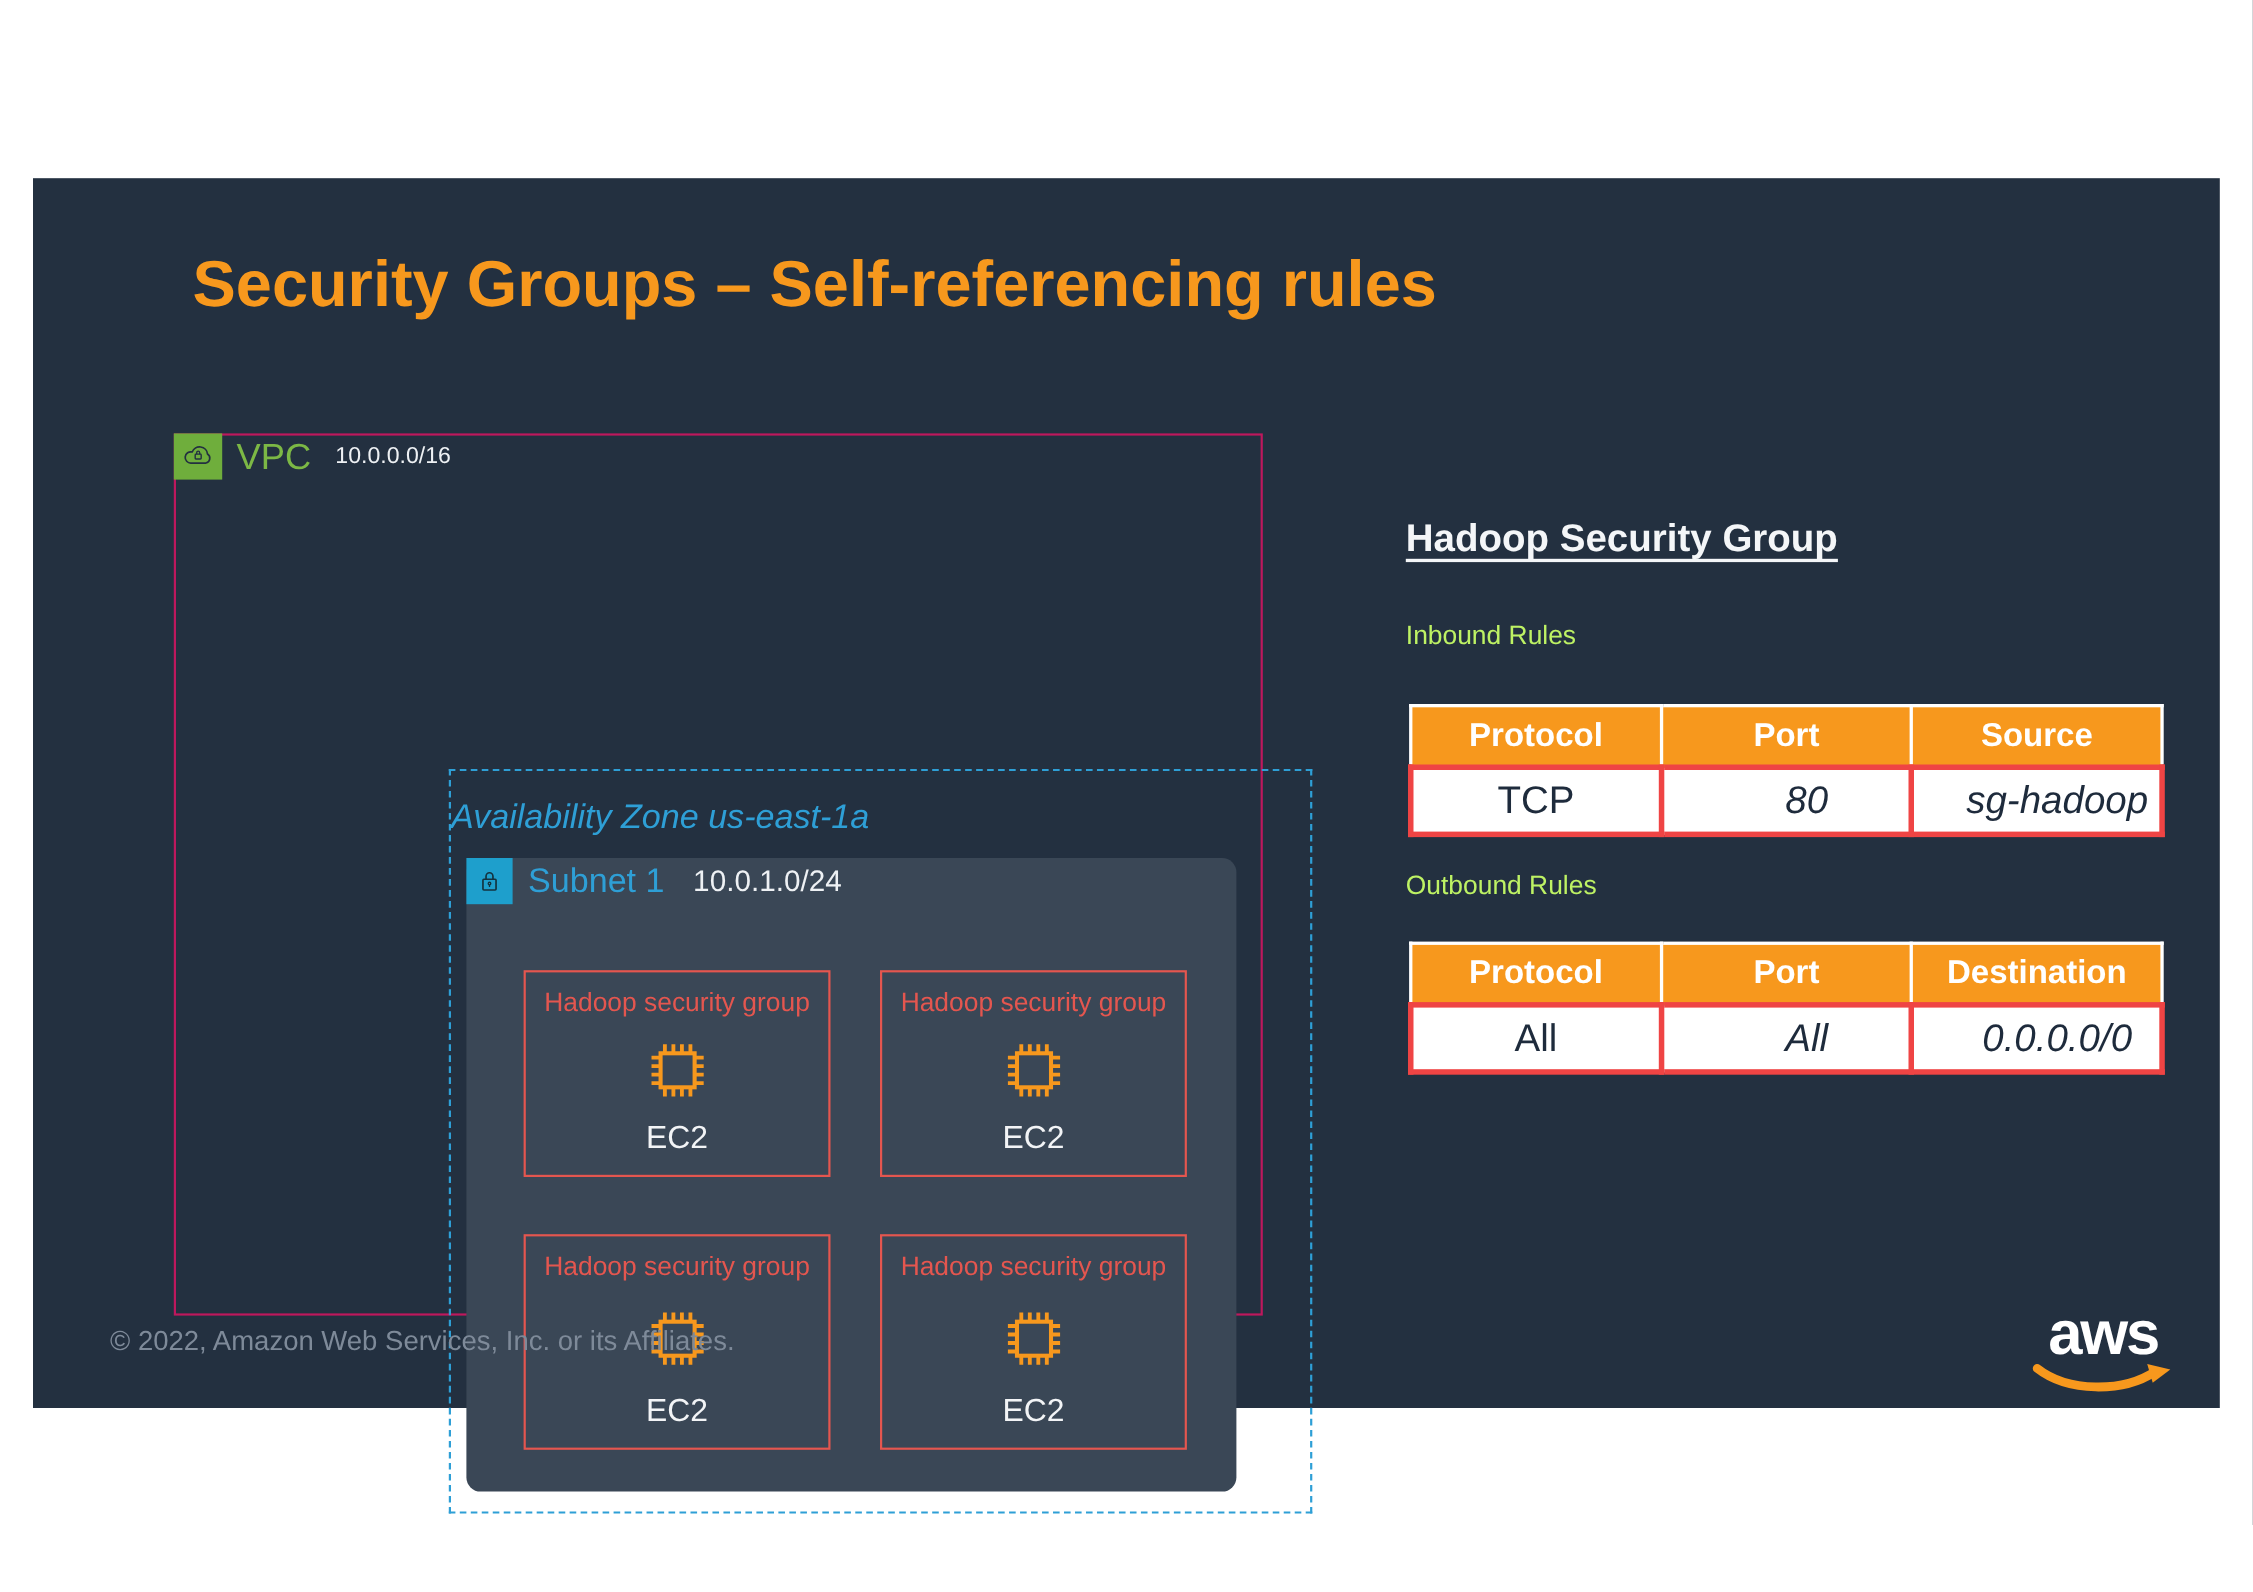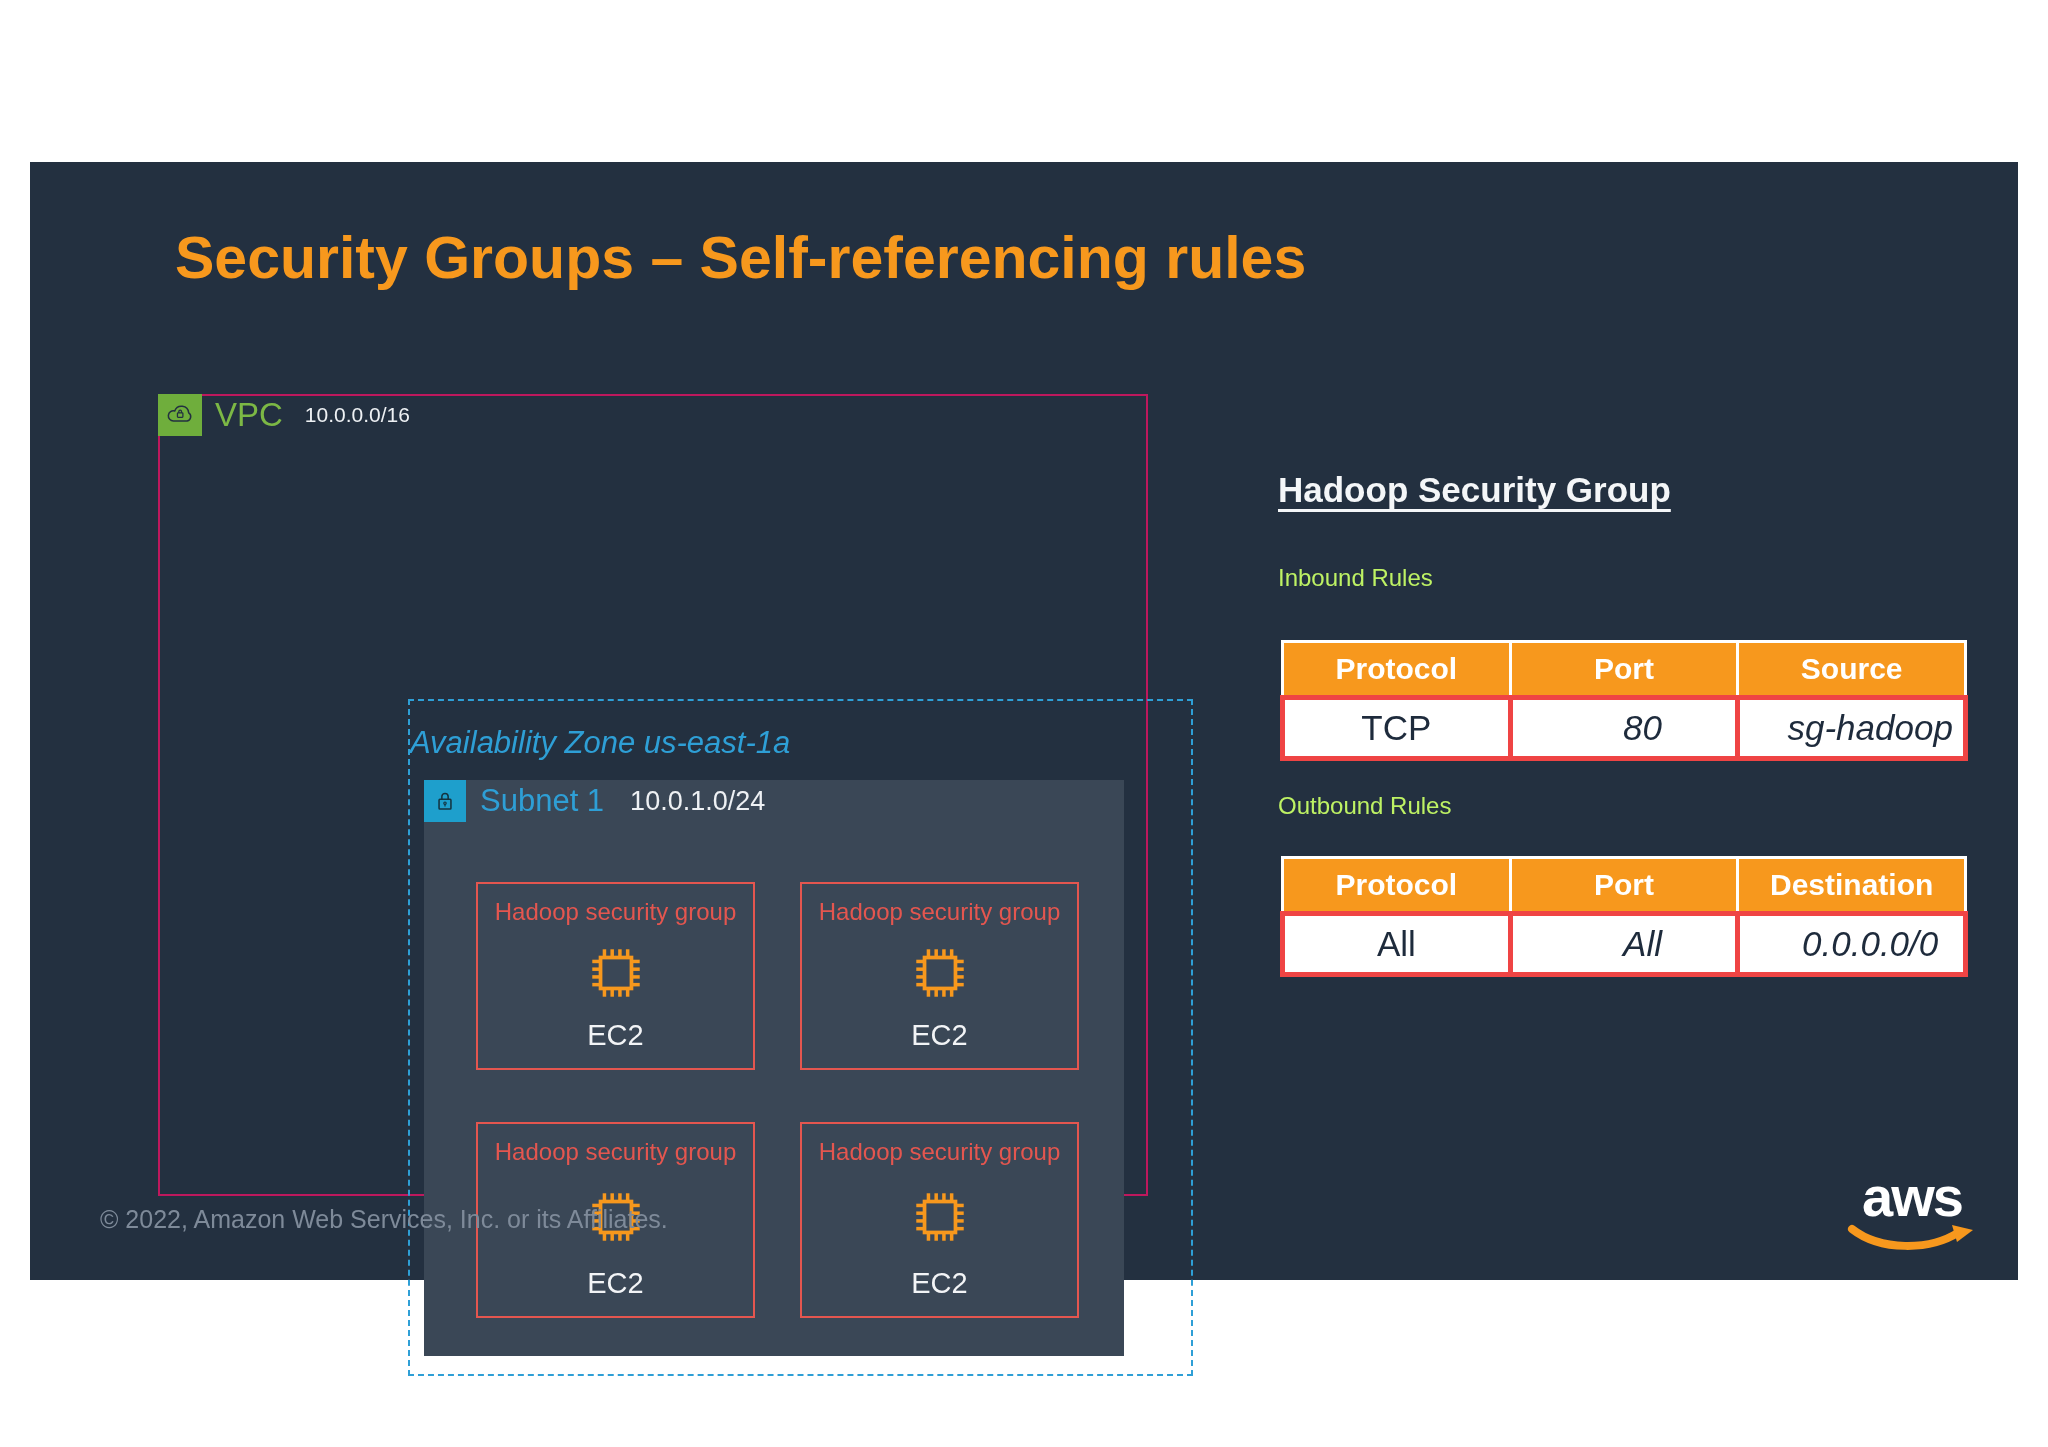--- a/index.html
+++ b/index.html
@@ -29,20 +29,21 @@
     position:absolute;left:248px;top:303px;width:785px;height:677px;
     border:2px dashed #2E9FD6;box-sizing:border-box;
   }
   .az-label{
     position:absolute;left:0;right:0;top:24px;text-align:left;
     color:#2E9FD6;font-size:31px;font-style:italic;
   }
   .subnet-box{
     position:absolute;left:14px;top:79px;width:700px;height:576px;
     background:#3A4756;
+    border-radius:13px;
   }
   .subnet-header{position:absolute;left:0;top:0;display:flex;align-items:center;}
   .subnet-icon{width:42px;height:42px;background:#1E9FCC;display:flex;align-items:center;justify-content:center;flex:0 0 auto;}
   .subnet-label{color:#2E9FD6;font-size:31px;margin-left:14px;}
   .subnet-cidr{color:#eef1f4;font-size:27px;margin-left:26px;}
   .sg-box{
     position:absolute;width:279px;border:2px solid #E4564F;box-sizing:border-box;
     display:flex;flex-direction:column;align-items:center;justify-content:space-between;
     padding:14px 10px 16px 10px;
   }
@@ -76,21 +77,21 @@
     background:#ffffff;color:#1E2B3C;font-size:35px;
     border:5px solid #ef4444;height:56px;text-align:center;padding:0;
   }
   .rules-table td.em{font-style:italic;padding-left:37px;}
   
   .slide-footer{
     position:absolute;left:70px;top:1043px;color:#7E8A99;font-size:25px;white-space:nowrap;
   }
   .aws-logo{position:absolute;left:1816px;top:1010px;width:132px;text-align:center;}
   .aws-logo-text{
-    color:#ffffff;font-size:56px;font-weight:700;letter-spacing:-2px;line-height:0.9;
+    color:#ffffff;font-size:56px;font-weight:700;letter-spacing:-2px;line-height:0.9;margin-top:15px;
   }
   .aws-smile{display:block;margin-top:2px;}
 </style>
 </head>
 <body>
 
 <div class="slide">
 
   <div class="slide-title">Security Groups – Self-referencing rules</div>
 

